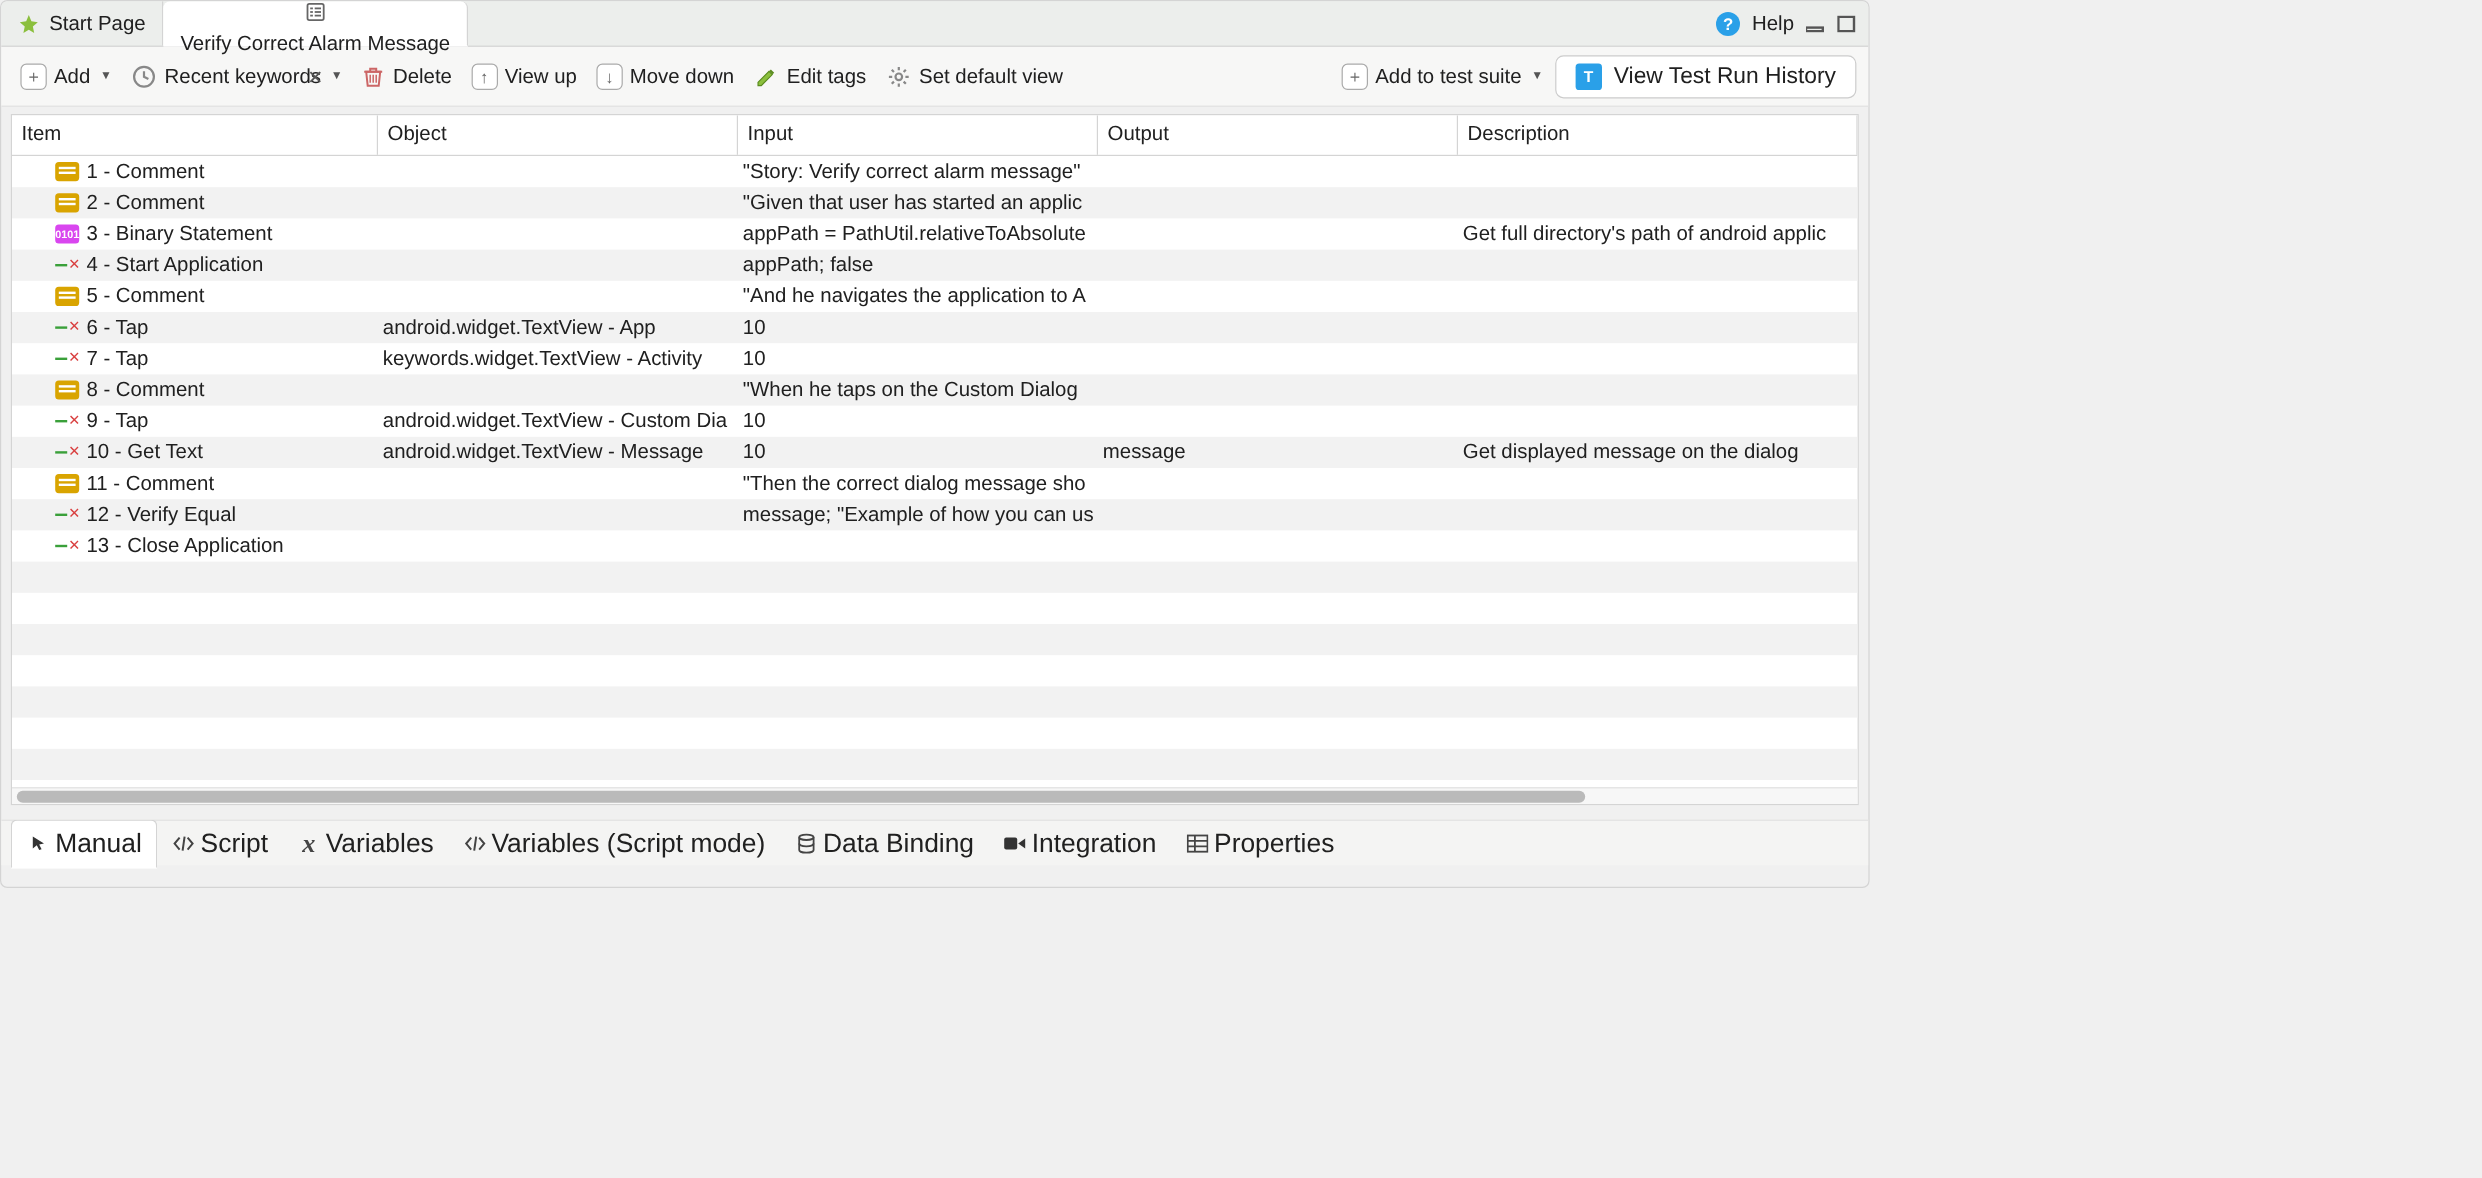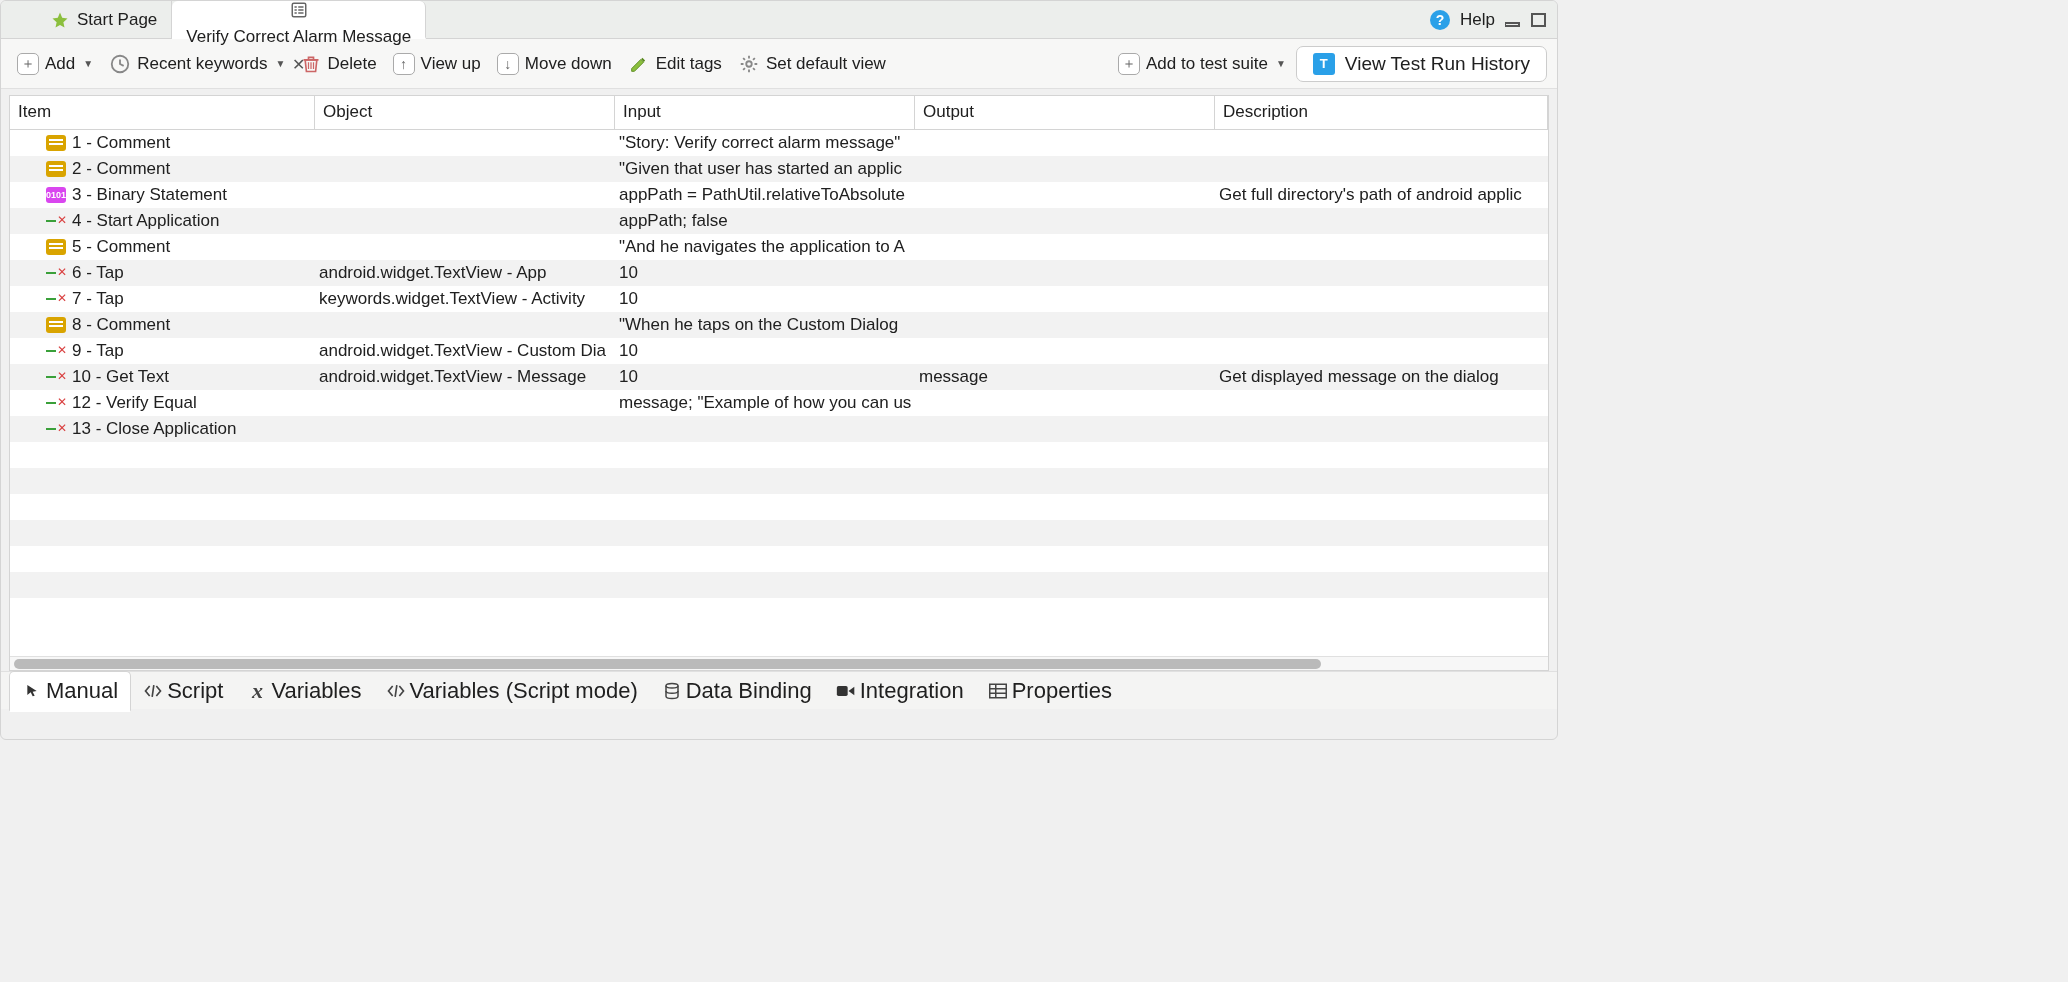--- a/index.html
+++ b/index.html
@@ -16,21 +16,20 @@
   }
 
   
   .tab-strip {
     height: 38px;
     background: #eceeec;
     display: flex;
     align-items: stretch;
     border-bottom: 1px solid #d4d4d4;
     position: relative;
-    padding-left: 36px;
   }
   .tab {
     display: flex;
     align-items: center;
     padding: 0 14px;
     gap: 8px;
     border-right: 1px solid #d4d4d4;
     cursor: pointer;
   }
   .tab.active {
@@ -89,21 +88,21 @@
   }
   .view-history-icon {
     width:22px;height:22px;background:#2aa0e8;
     display:flex;align-items:center;justify-content:center;
     color:#fff;font-weight:bold;font-size:13px;border-radius:3px;
   }
 
   
   .table-wrap {
     background:#fff;
-    margin: 6px 8px 0 8px;
+    margin: 6px 8px 12px 8px;
     border:1px solid #d4d4d4;
     height: 576px;
     display:flex;flex-direction:column;
     overflow:hidden;
   }
   .thead {
     display:flex;
     border-bottom:1px solid #d4d4d4;
     height:34px;
     font-size:17px;
@@ -369,20 +368,30 @@
           <span class="row-icon action"></span>
           <span>10 - Get Text</span>
         </div>
         <div class="cell object">android.widget.TextView - Message</div>
         <div class="cell input">10</div>
         <div class="cell output">message</div>
         <div class="cell desc">Get displayed message on the dialog</div>
       </div>
       <div class="row">
         <div class="cell item">
+          <span class="row-icon comment"></span>
+          <span>11 - Comment</span>
+        </div>
+        <div class="cell object"></div>
+        <div class="cell input">"Then the correct dialog message sho</div>
+        <div class="cell output"></div>
+        <div class="cell desc"></div>
+      </div>
+      <div class="row">
+        <div class="cell item">
           <span class="row-icon action"></span>
           <span>12 - Verify Equal</span>
         </div>
         <div class="cell object"></div>
         <div class="cell input">message; "Example of how you can us</div>
         <div class="cell output"></div>
         <div class="cell desc"></div>
       </div>
       <div class="row">
         <div class="cell item">

